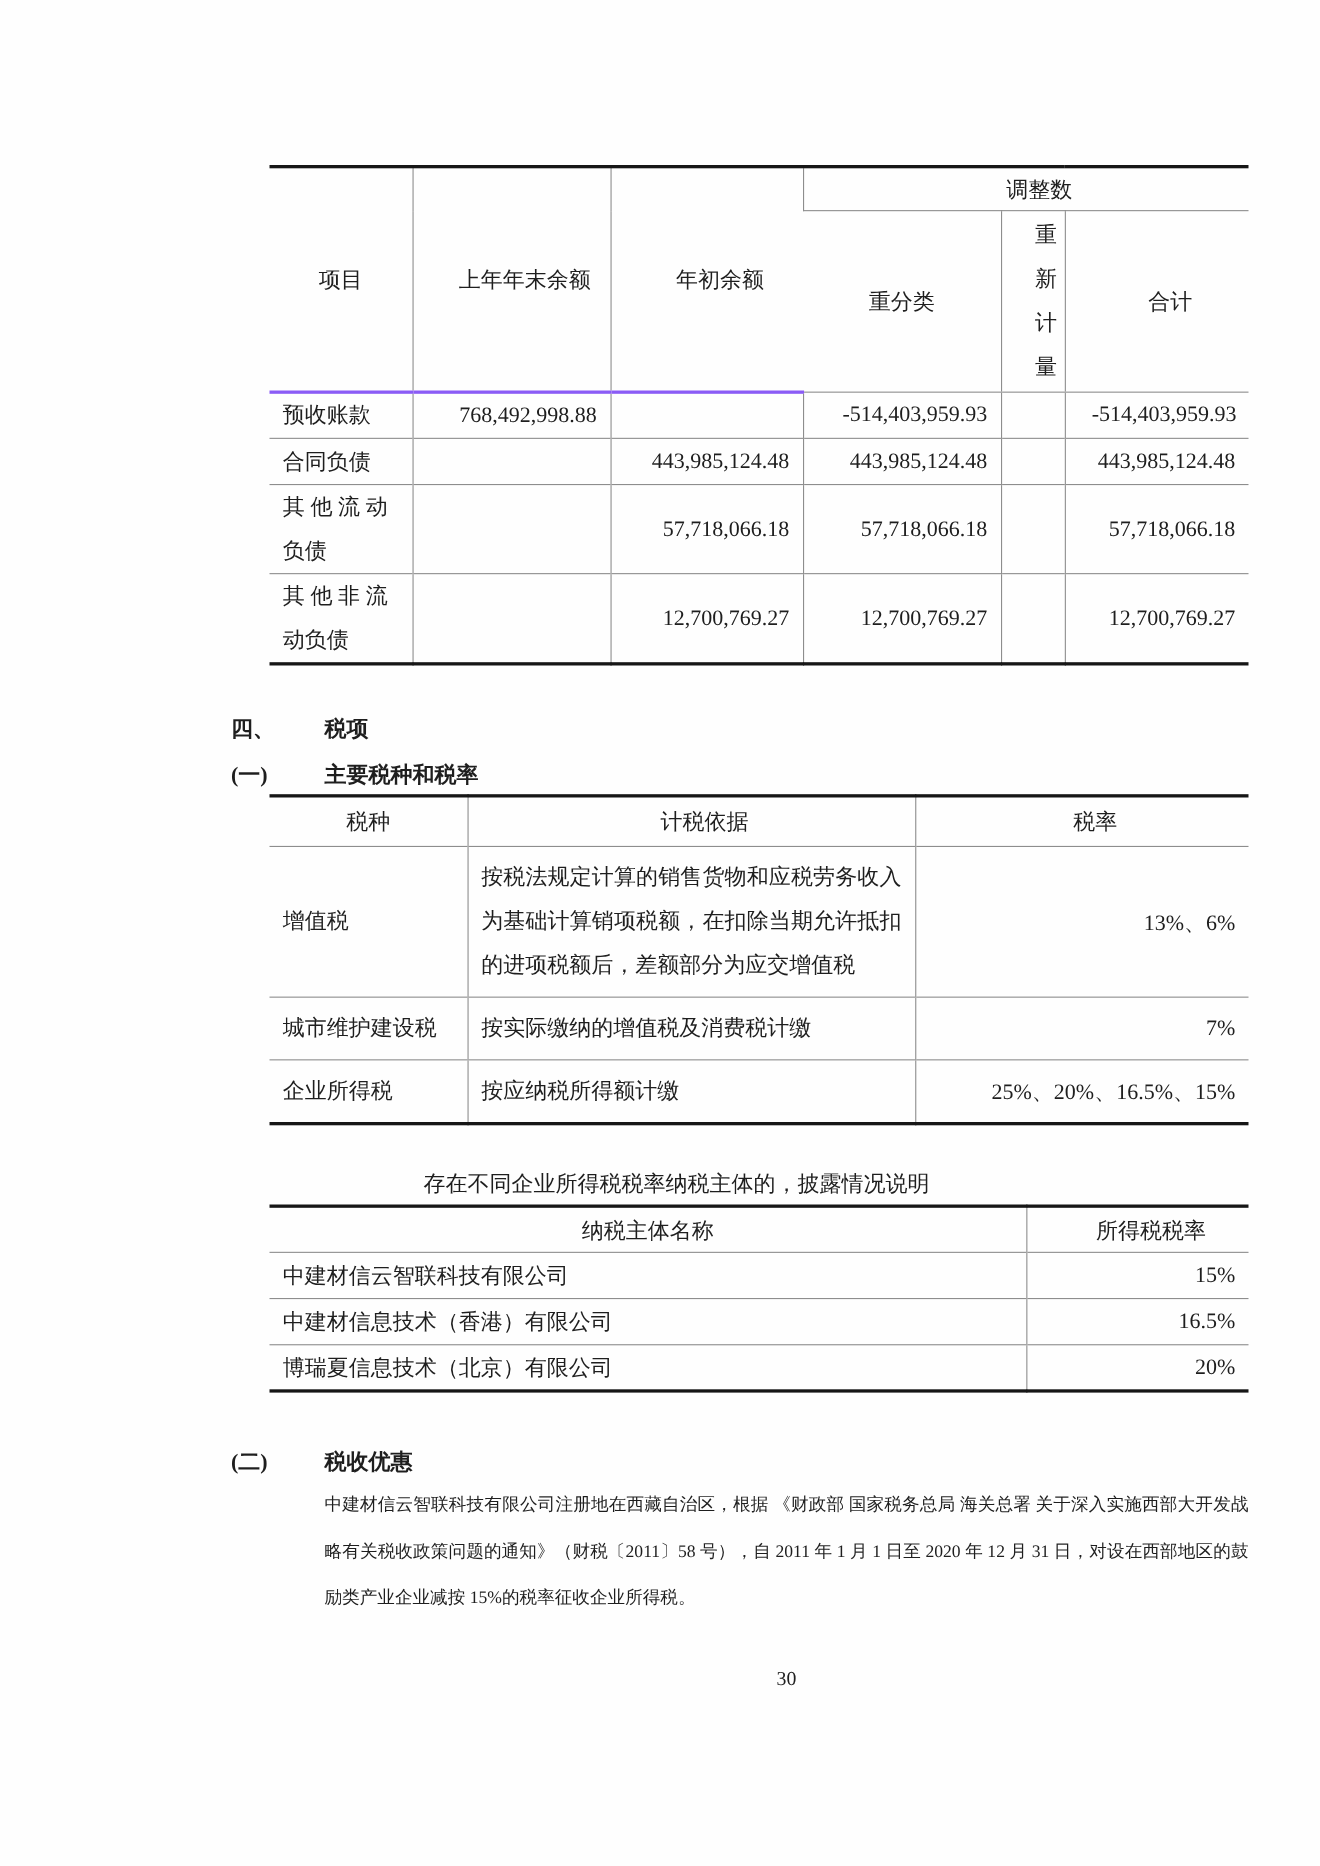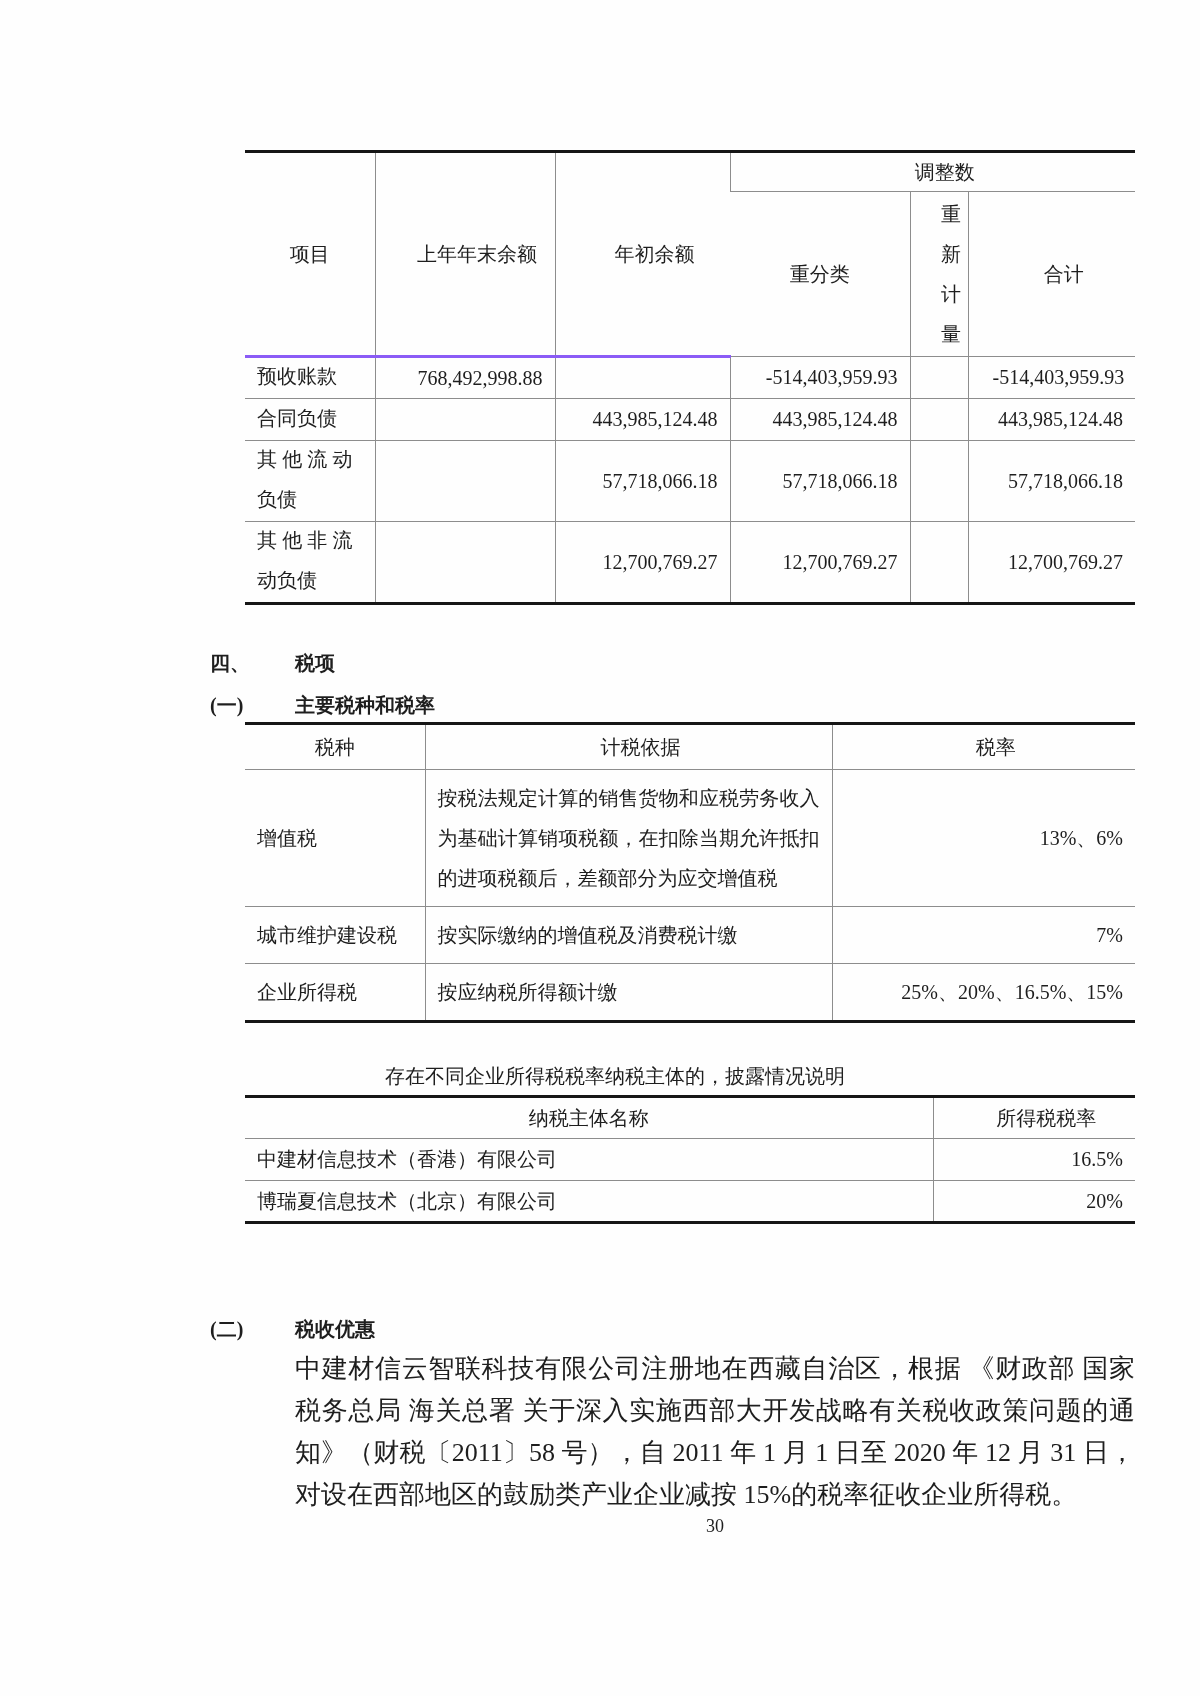--- a/index.html
+++ b/index.html
@@ -37,21 +37,20 @@
 
   
   .t1 .adj-cell { height: 40px; border-bottom: 1px solid #8d8d8d; }
   .t1 .sub-head { height: 165px; border-bottom: 1px solid #8d8d8d; }
   .t1 .span-head { border-bottom: 3px solid #8b5cf6; }
   .t1 td.item {
     text-align: justify;
     text-align-last: left;
     padding: 0 22px 0 12px;
     line-height: 40px;
-    font-family: Liberation Mono, monospace;
   }
   .t1 td.num { text-align: right; padding-right: 12px; }
   .t1 tbody tr { height: 42px; }
   .t1 tbody tr.tall { height: 80px; }
   .vert-wrap {
     display: inline-block;
     width: 22px;
     line-height: 40px;
     word-break: break-all;
     text-align: center;
@@ -78,21 +77,21 @@
   .heading {
     display: flex;
     font-size: 20px;
     font-weight: bold;
     line-height: 26px;
   }
   .heading .h-num { width: 85px; flex: 0 0 85px; }
   .caption { font-size: 20px; }
   .para {
     width: 840px;
-    font-size: 26px;
+    font-size: 16px;
     line-height: 42px;
     text-align: justify;
   }
   .pagenum { width: 840px; text-align: center; font-size: 18px; }
 </style>
 </head>
 <body>
 
 <div class="page">
 
@@ -209,20 +208,24 @@
           <col style="width:202px">
       </colgroup>
       <thead>
         <tr class="rule-b">
           <th>纳税主体名称</th>
           <th>所得税税率</th>
         </tr>
       </thead>
       <tbody>
         <tr class="rule-b">
+          <td class="name">中建材信云智联科技有限公司</td>
+          <td class="rate">15%</td>
+        </tr>
+        <tr class="rule-b">
           <td class="name">中建材信息技术（香港）有限公司</td>
           <td class="rate">16.5%</td>
         </tr>
         <tr>
           <td class="name">博瑞夏信息技术（北京）有限公司</td>
           <td class="rate">20%</td>
         </tr>
       </tbody>
     </table>
   </div>

